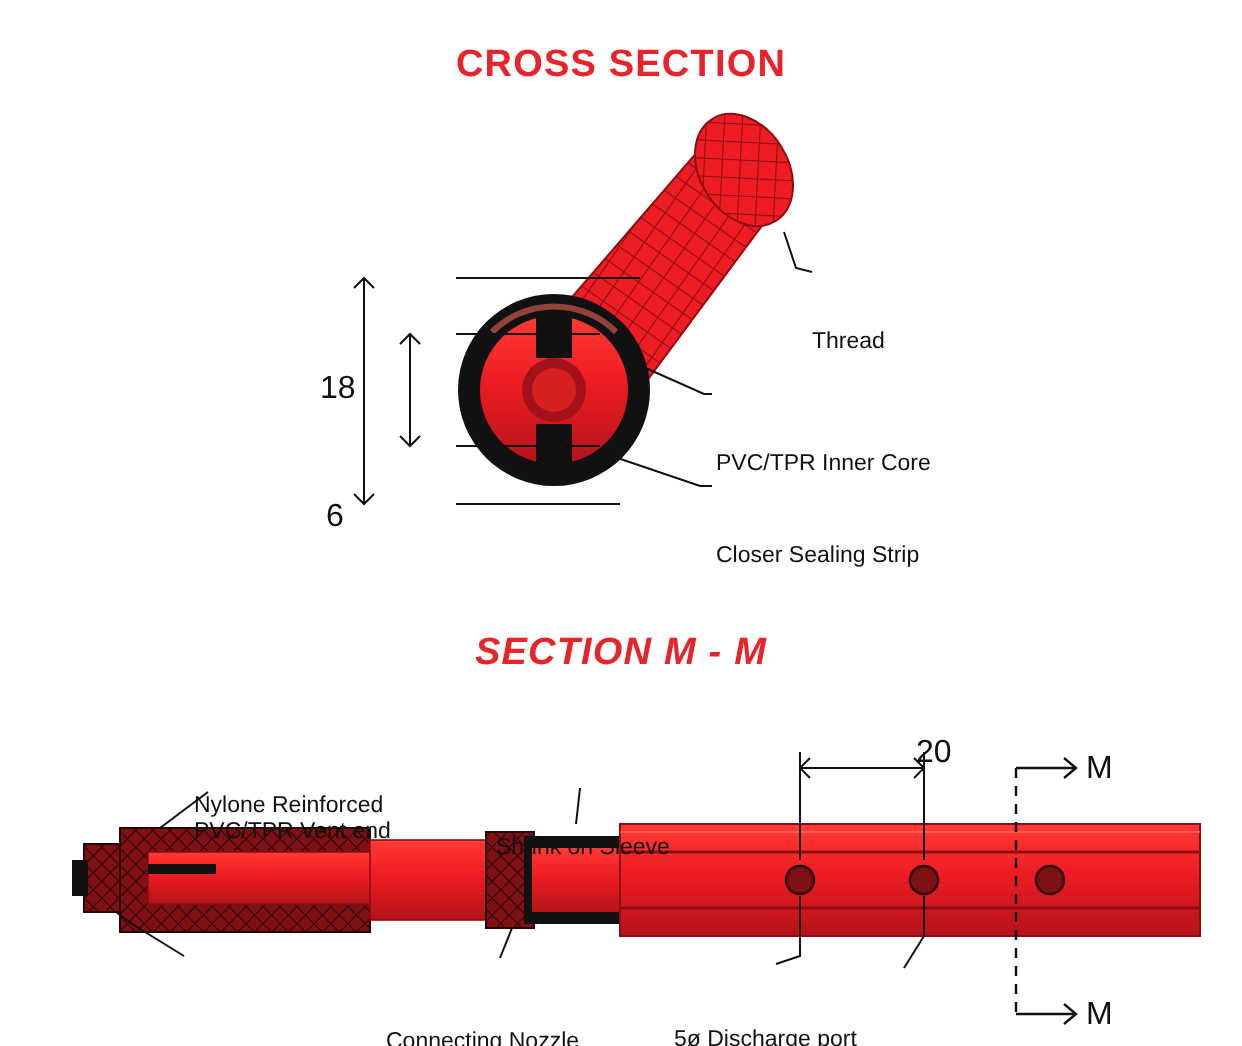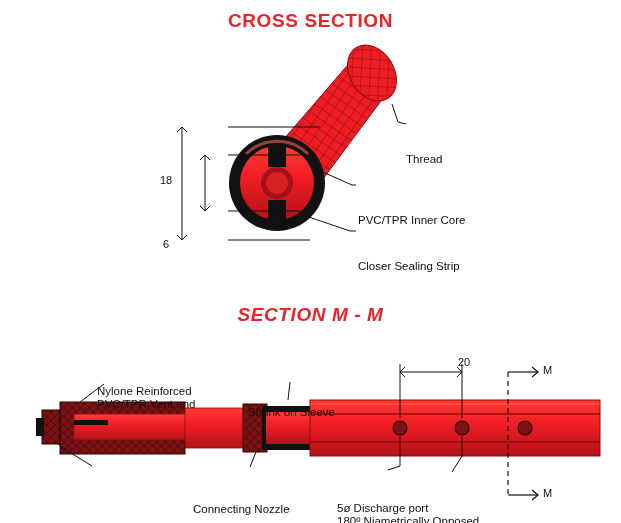--- a/index.html
+++ b/index.html
@@ -10,21 +10,21 @@
   body {
     width: 621px;
     height: 523px;
     position: relative;
     overflow: hidden;
     font-family: "Liberation Sans", sans-serif;
     color: #111111;
   }
   .stage {
     position: absolute;
-    left: 0; top: 4px;
+    left: 0; top: 16px;
     width: 621px;
     height: 503px;
   }
   .title {
     position: absolute;
     width: 100%;
     text-align: center;
     font-weight: bold;
     font-size: 19px;
     letter-spacing: 0.6px;
@@ -43,21 +43,21 @@
   }
   svg.overlay {
     position: absolute;
     left: 0; top: 0;
     width: 621px;
     height: 523px;
     pointer-events: none;
   }
   .dim {
     position: absolute;
-    font-size: 11px;
+    font-size: 16px;
     color: #111111;
   }
 </style>
 </head>
 <body>
 
 <div class="stage">
 
   <div class="title" id="title-cross">CROSS SECTION</div>
   <div class="title" id="title-section">SECTION M - M</div>

